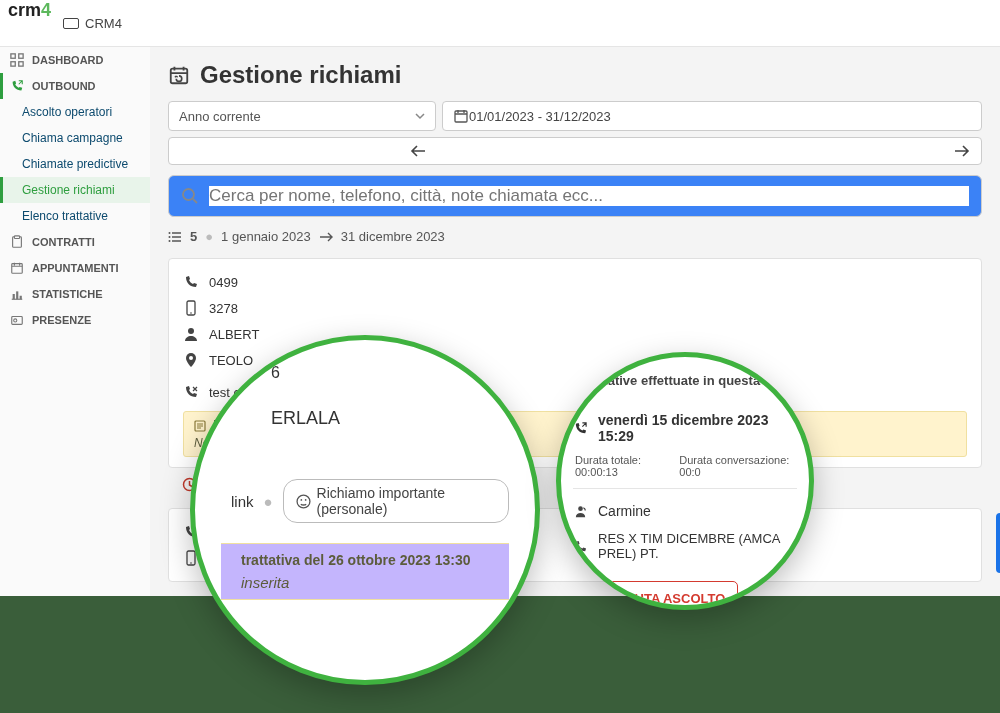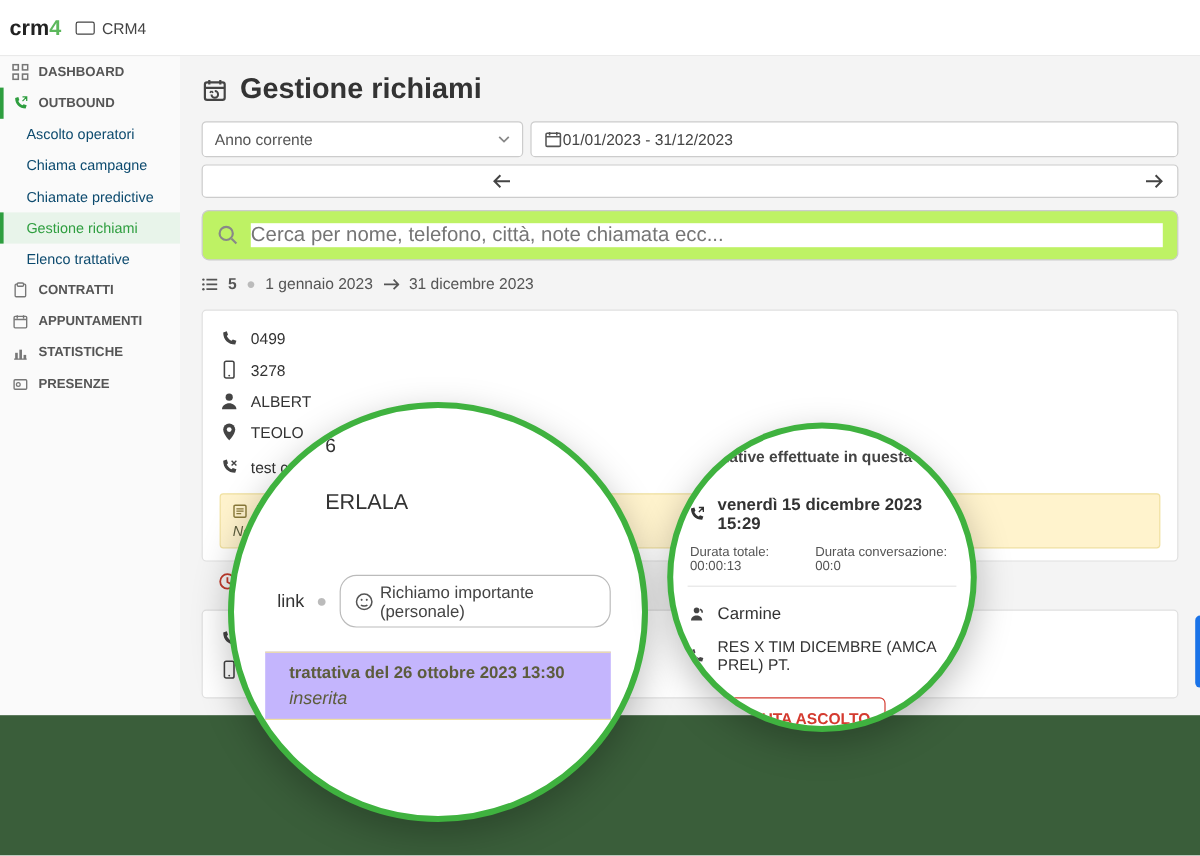--- a/index.html
+++ b/index.html
@@ -1,17 +1,17 @@
 <!DOCTYPE html>
 <html><head>
 <meta charset="utf-8">
 <style>
 *{margin:0;padding:0;box-sizing:border-box;font-family:Arial,Helvetica,sans-serif}
 body{background:#fff;width:1000px;height:713px;position:relative;overflow:hidden}
-.topbar{height:47px;display:flex;align-items:center;padding:0 8px;border-bottom:1px solid #e5e5e5;background:#fff;gap:12px}
+.topbar{height:47px;display:flex;padding:0 8px;border-bottom:1px solid #e5e5e5;background:#fff;gap:12px}
 .logo{font-size:18px;font-weight:700;color:#222}
 .logo .n4{color:#5cb85c}
 .topbar .wlabel{font-size:13px;color:#444;display:flex;align-items:center;gap:6px}
 .wicon{display:inline-block;width:16px;height:11px;border:1.5px solid #444;border-radius:2px}
 .container{display:flex;height:683px}
 .sidebar{width:150px;background:#fafafa;font-size:12px;color:#333}
 .sb-item{padding:6px 10px;display:flex;align-items:center;gap:8px;cursor:pointer;position:relative}
 .sb-item.top{font-weight:700;font-size:11px;color:#555}
 .sb-sub{padding:6px 10px 6px 22px;font-size:12px;cursor:pointer;color:#0c4a6e}
 .sb-item .ico{width:14px;height:14px;display:inline-block;position:relative}
@@ -21,26 +21,26 @@
 .sb-sub.active:before{content:"";position:absolute;left:0;top:0;bottom:0;width:3px;background:#2e9e3f}
 .sb-sub{position:relative}
 .main{flex:1;background:#f4f4f4;padding:14px 18px 0 18px;position:relative}
 .page-title-row{display:flex;align-items:center;gap:10px}
 .page-title-row .pticon{width:22px;height:22px}
 h1{font-size:24px;font-weight:700;color:#333}
 .controls{margin-top:12px;display:flex;gap:6px}
 .sel{flex:1;background:#fff;border:1px solid #ccc;border-radius:4px;padding:6px 10px;font-size:13px;display:flex;align-items:center;justify-content:space-between;cursor:pointer;color:#555}
 .date{background:#fff;border:1px solid #ccc;border-radius:4px;padding:6px 10px;font-size:13px;display:flex;align-items:center;gap:0;cursor:pointer;color:#444;min-width:540px}
 .navpanel{margin-top:6px;background:#fff;border:1px solid #ccc;border-radius:4px;height:28px;display:flex;align-items:center;justify-content:space-between;padding:0 10px}
-.search{margin-top:10px;background:#bef264;border:1px solid #ccc;border-radius:6px;padding:10px 12px;display:flex;align-items:center;gap:10px}
+.search{margin-top:10px;background:#3b82f6;border:1px solid #ccc;border-radius:6px;padding:10px 12px;display:flex;align-items:center;gap:10px}
 .search input{border:none;outline:none;flex:1;font-size:17px;color:#999}
 .summary{margin-top:12px;font-size:13px;color:#555;display:flex;align-items:center;gap:8px}
 .summary .dot{color:#bbb}
 .card{margin-top:14px;background:#fff;border:1px solid #e0e0e0;border-radius:4px;padding:10px 14px}
-.cline{display:flex;align-items:center;gap:10px;padding:5px 0;font-size:13px;color:#333}
+.cline{display:flex;align-items:flex-end;gap:10px;padding:5px 0;font-size:13px;color:#333}
 .cline .ico{width:16px;height:16px;flex-shrink:0}
 .tagchip{display:inline-flex;align-items:center;gap:6px;border:1px solid #bbb;border-radius:14px;padding:3px 10px;font-size:12px;color:#444}
 .noteband{margin-top:6px;background:#fff3cd;border:1px solid #f0e0a0;border-radius:3px;padding:6px 10px;font-size:12px;font-weight:700;color:#5c5c3c}
 .noteband .nosn{font-weight:400;font-style:italic;display:block;margin-top:4px;color:#5c5c3c}
 .redtime{color:#c0392b;font-weight:600;font-size:13px;padding:8px 14px}
 .c2{margin-top:8px}
 .greenband{position:absolute;left:0;right:0;top:596px;height:117px;background:#3a5e3a}
 .zoom{position:absolute;border-radius:50%;background:#fff;border:5px solid #3fb23f;box-shadow:0 10px 30px rgba(0,0,0,0.25);overflow:hidden}
 .zoom1{width:350px;height:350px;left:190px;top:335px}
 .zoom2{width:258px;height:258px;left:556px;top:352px}

